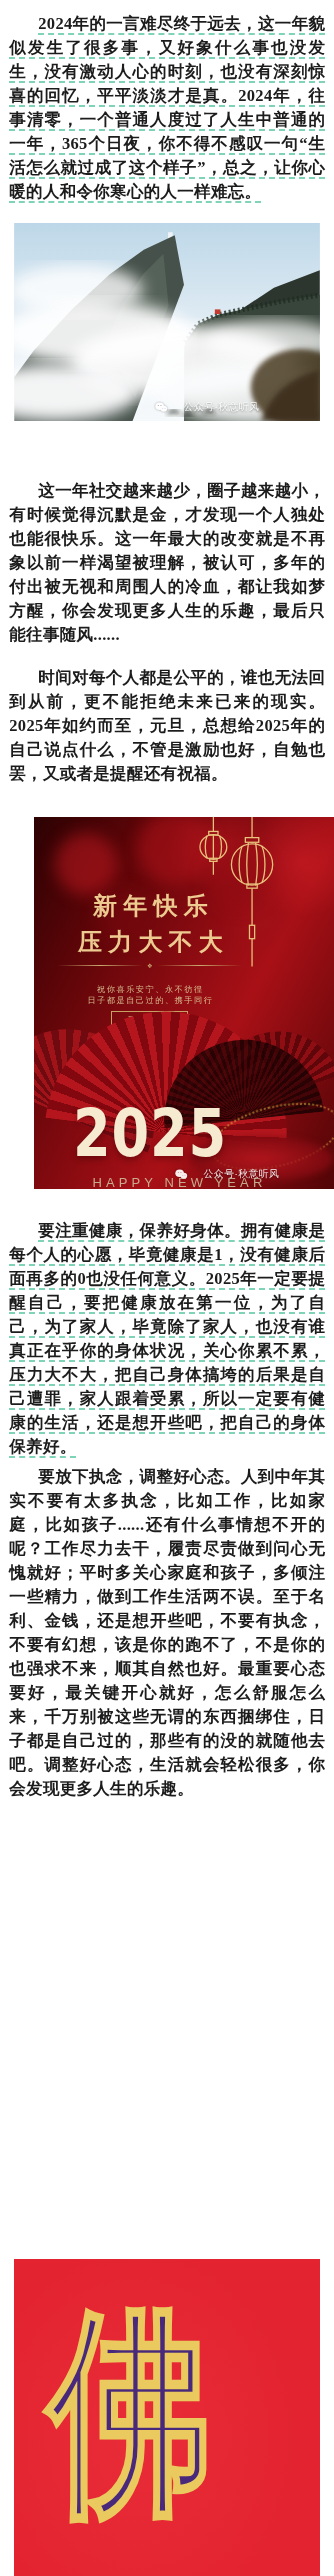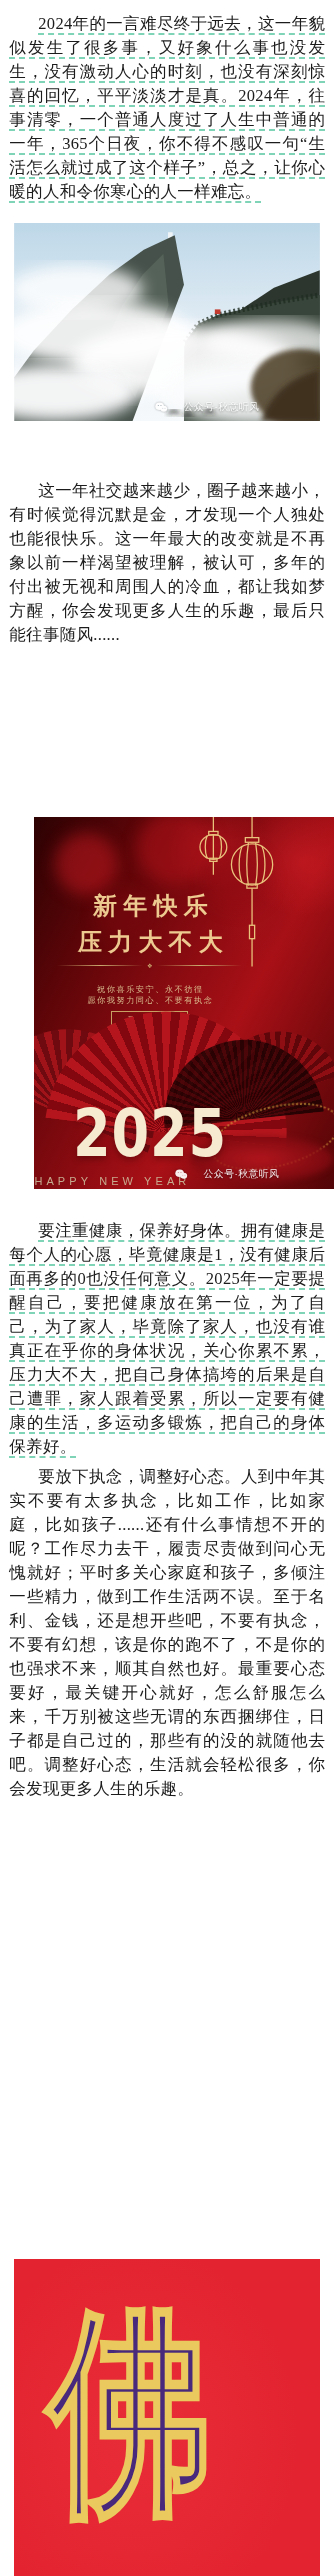--- a/index.html
+++ b/index.html
@@ -9,21 +9,21 @@
   html,body{margin:0;padding:0;background:#ffffff;}
   body{width:335px;font-family:"Liberation Serif","DejaVu Serif",serif;}
   #page{position:relative;width:335px;height:3271px;background:#fff;overflow:hidden;}
 
   
   .para{
     position:absolute;left:9.3px;width:316px;
     font-size:16.5px;line-height:24px;color:var(--ink);
     text-align:justify;text-indent:29px;
     letter-spacing:0.3px;
-    font-weight:400;
+    font-weight:700;
   }
   .para.ul{
     text-decoration-line:underline;
     text-decoration-style:dashed;
     text-decoration-color:var(--mint);
     text-decoration-thickness:1.5px;
     text-underline-offset:4.1px;
     text-decoration-skip-ink:none;
   }
 
@@ -68,23 +68,23 @@
   .fan{position:absolute;border-radius:50% 50% 0 0 / 100% 100% 0 0;}
   .ny-year{
     position:absolute;left:0;top:278px;width:232px;text-align:center;
     font-family:"DejaVu Sans","Liberation Sans",sans-serif;
     font-weight:700;font-size:66px;line-height:77px;color:#f6ead0;
     transform:scaleX(.82);transform-origin:50% 50%;
     text-shadow:0 2.6px 7.2px rgba(40,0,0,.35);
     letter-spacing:1px;
   }
   .ny-caption{
-    position:absolute;left:0;top:358px;width:232px;text-align:left;
+    position:absolute;left:0;top:358px;width:232px;text-align:right;
     font-family:"Liberation Sans","DejaVu Sans",sans-serif;
-    font-size:11px;letter-spacing:4.1px;color:#cdbb9c;opacity:.9;
+    font-size:13px;letter-spacing:4.1px;color:#cdbb9c;opacity:.9;
   }
   .glitter{
     position:absolute;left:175px;top:289px;width:129px;height:57px;
     border:2.6px dotted #d9a33c;border-radius:50%;
     transform:rotate(-14deg);opacity:.65;filter:blur(0.5px);
   }
   .plate{
     position:absolute;left:155px;top:319px;width:144px;height:46px;border-radius:50%;
     background:radial-gradient(#c01820,#7c0a10 75%);filter:blur(3.1px);opacity:.8;
   }
@@ -156,20 +156,21 @@
         <circle cx="6.4" cy="6.8" r="1.05" fill="#8d9aa0"></circle>
           <circle cx="11.6" cy="6.8" r="1.05" fill="#8d9aa0"></circle>
         <circle cx="15.2" cy="12" r=".9" fill="#aab4b9"></circle>
           <circle cx="19.4" cy="12" r=".9" fill="#aab4b9"></circle>
       </svg>
       <span>公众号·秋意听风</span>
     </div>
   </div>
 
   <div class="para" style="top:479px;">这一年社交越来越少，圈子越来越小，有时候觉得沉默是金，才发现一个人独处也能很快乐。这一年最大的改变就是不再象以前一样渴望被理解，被认可，多年的付出被无视和周围人的冷血，都让我如梦方醒，你会发现更多人生的乐趣，最后只能往事随风......</div>
+  <div class="para" style="top:666px;">时间对每个人都是公平的，谁也无法回到从前，更不能拒绝未来已来的现实。2025年如约而至，元旦，总想给2025年的自己说点什么，不管是激励也好，自勉也罢，又或者是提醒还有祝福。</div>
 
   <div class="imgblock" id="img-newyear">
     <div class="bokeh" style="left:20.6px;top:15.5px;width:62px;height:62px;background:rgba(200,26,34,.5);"></div>
     <div class="bokeh" style="left:103px;top:-5.2px;width:77px;height:72px;background:rgba(175,18,26,.55);"></div>
     <div class="bokeh" style="left:170px;top:31px;width:67px;height:62px;background:rgba(150,12,20,.5);"></div>
     <div class="bokeh" style="left:62px;top:72px;width:57px;height:52px;background:rgba(120,8,14,.5);"></div>
 
     <svg class="lantern" style="right:62px;top:0;" width="88" height="165" viewBox="0 0 170 320">
       <g stroke="#e9c27c" fill="none" stroke-width="2.5">
         <line x1="45" y1="0" x2="45" y2="28"></line>
@@ -190,21 +191,21 @@
     </svg>
 
     <div class="ny-center ny-title" style="top:73px;">新年快乐</div>
     <div class="ny-center ny-title" style="top:109px;">压力大不大</div>
     <div class="ny-divider">
       <span class="ln"></span>
         <span class="gem">❖</span>
         <span class="ln"></span>
     </div>
     <div class="ny-center ny-small" style="top:167px;">祝你喜乐安宁、永不彷徨</div>
-    <div class="ny-center ny-small" style="top:178px;">愿你我努力同心、不要有执念</div>
+    <div class="ny-center ny-small" style="top:178px;">日子都是自己过的、携手同行</div>
     <div class="ny-badge">平安喜乐</div>
 
     <div class="fan" style="left:-36px;top:216px;width:175px;height:88px;transform:rotate(24deg);background:repeating-conic-gradient(from -90deg at 50% 100%,#a01319 0deg 5deg,#6e0a10 5deg 10deg);"></div>
     <div class="fan" style="left:170px;top:216px;width:129px;height:64px;transform:rotate(-18deg);background:repeating-conic-gradient(from -90deg at 50% 100%,#8e0e14 0deg 5deg,#5f060b 5deg 10deg);"></div>
     <div class="fan" style="left:18px;top:195px;width:242px;height:121px;transform:rotate(7deg);background:repeating-conic-gradient(from -90deg at 50% 100%,#b5161d 0deg 4.5deg,#82070e 4.5deg 9deg);"></div>
     <div class="fan" style="left:126px;top:223px;width:160px;height:80px;transform:rotate(-6deg);opacity:.85;background:repeating-conic-gradient(from -90deg at 50% 100%,#3a0406 0deg 3deg,#1a0102 3deg 6deg);"></div>
 
     <div class="glitter"></div>
     <div class="plate"></div>
 
@@ -217,21 +218,21 @@
         <ellipse cx="17.2" cy="13.2" rx="6.4" ry="5.7" fill="#fff"></ellipse>
         <circle cx="6.4" cy="6.8" r="1.05" fill="#c9888c"></circle>
           <circle cx="11.6" cy="6.8" r="1.05" fill="#c9888c"></circle>
         <circle cx="15.2" cy="12" r=".9" fill="#d8a0a3"></circle>
           <circle cx="19.4" cy="12" r=".9" fill="#d8a0a3"></circle>
       </svg>
       <span>公众号·秋意听风</span>
     </div>
   </div>
 
-  <div class="para ul" style="top:1219px;">要注重健康，保养好身体。拥有健康是每个人的心愿，毕竟健康是1，没有健康后面再多的0也没任何意义。2025年一定要提醒自己，要把健康放在第一位，为了自己，为了家人，毕竟除了家人，也没有谁真正在乎你的身体状况，关心你累不累，压力大不大，把自己身体搞垮的后果是自己遭罪，家人跟着受累，所以一定要有健康的生活，多运动多锻炼，把自己的身体保养好。</div>
+  <div class="para ul" style="top:1219px;">要注重健康，保养好身体。拥有健康是每个人的心愿，毕竟健康是1，没有健康后面再多的0也没任何意义。2025年一定要提醒自己，要把健康放在第一位，为了自己，为了家人，毕竟除了家人，也没有谁真正在乎你的身体状况，关心你累不累，压力大不大，把自己身体搞垮的后果是自己遭罪，家人跟着受累，所以一定要有健康的生活，还是想开些吧，把自己的身体保养好。</div>
   <div class="para" style="top:1465px;">要放下执念，调整好心态。人到中年其实不要有太多执念，比如工作，比如家庭，比如孩子......还有什么事情想不开的呢？工作尽力去干，履责尽责做到问心无愧就好；平时多关心家庭和孩子，多倾注一些精力，做到工作生活两不误。至于名利、金钱，还是想开些吧，不要有执念，不要有幻想，该是你的跑不了，不是你的也强求不来，顺其自然也好。最重要心态要好，最关键开心就好，怎么舒服怎么来，千万别被这些无谓的东西捆绑住，日子都是自己过的，那些有的没的就随他去吧。调整好心态，生活就会轻松很多，你会发现更多人生的乐趣。</div>
 
   <div class="imgblock" id="img-fo">
     <div class="fo-char">佛</div>
 
   </div>
 
 </div>
 
 

